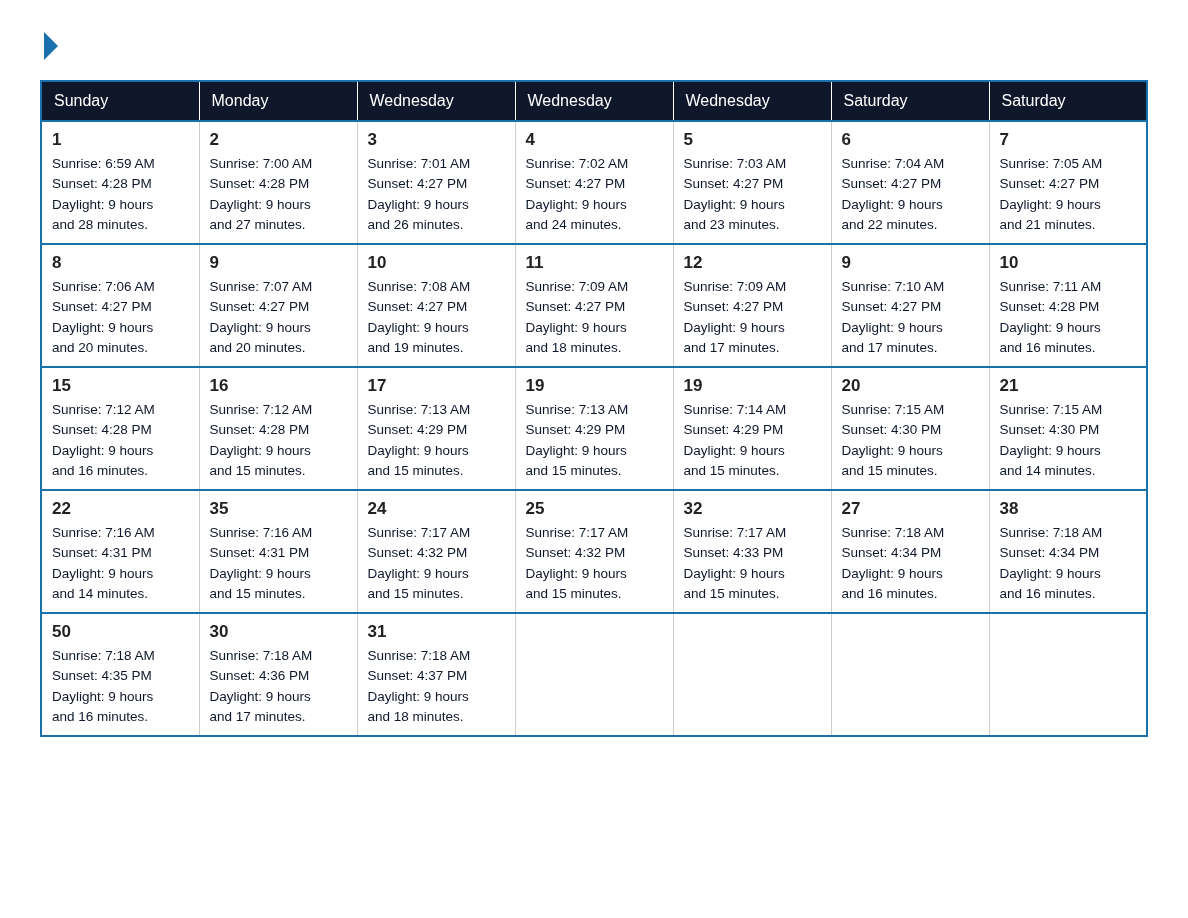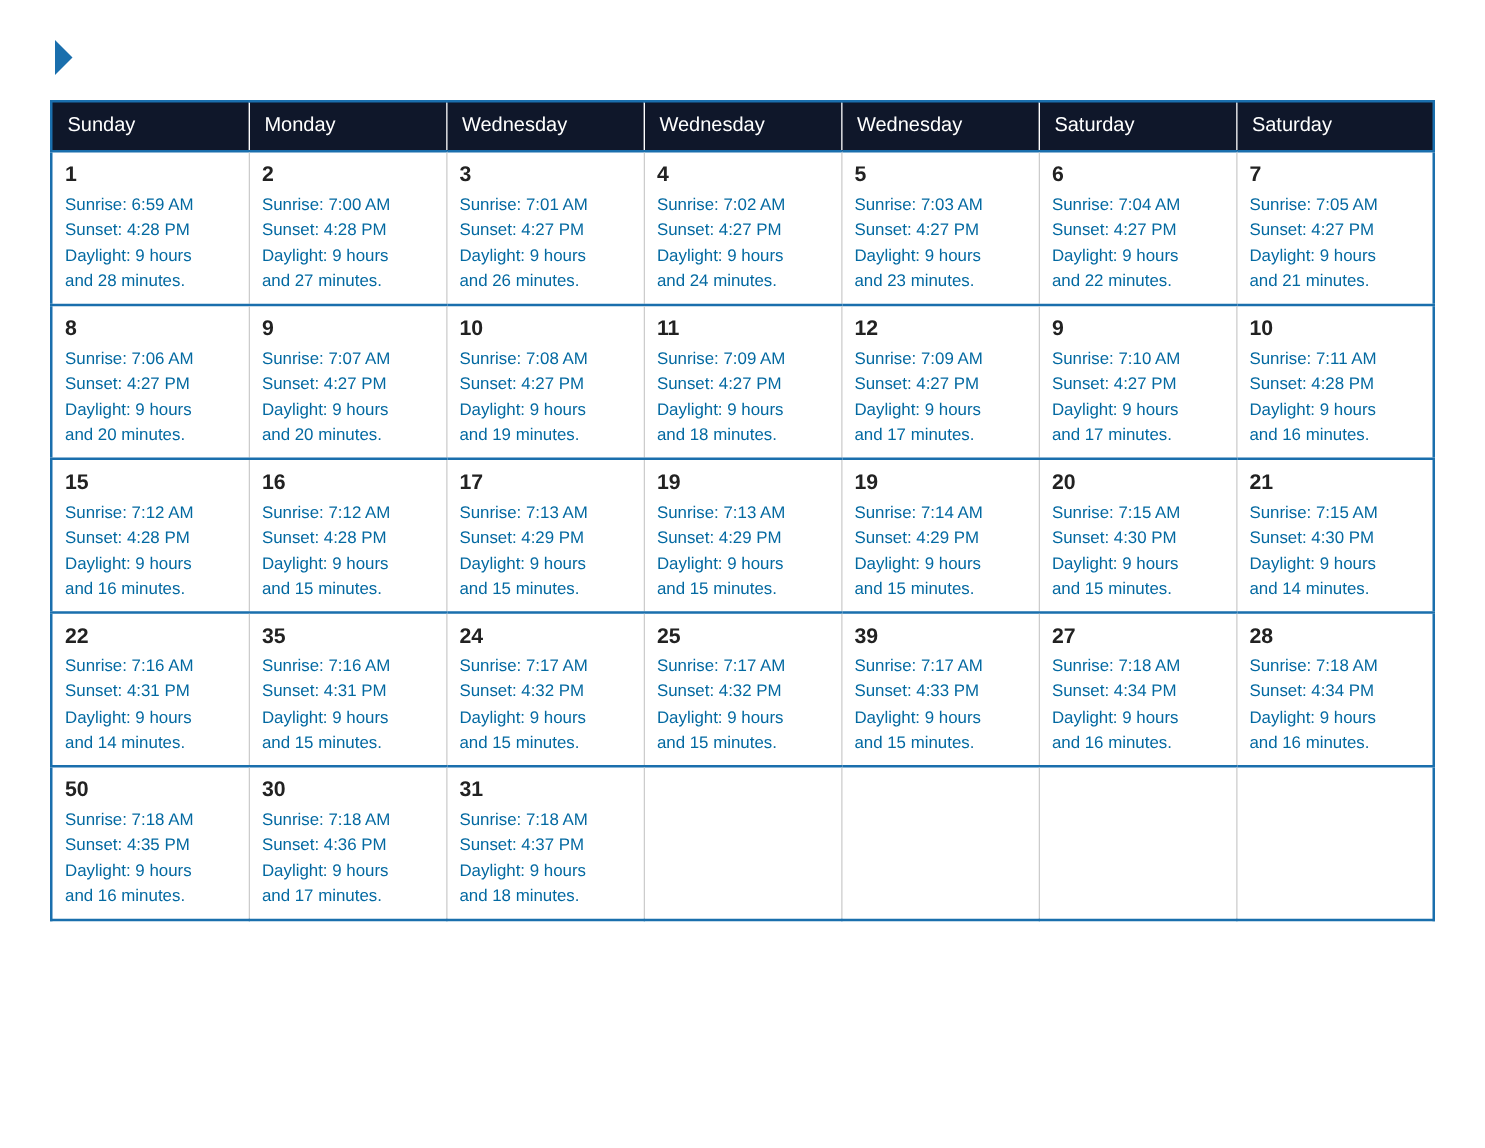--- a/index.html
+++ b/index.html
@@ -85,21 +85,21 @@
     .calendar tr td { border-top: 2px solid #1a6fad; }
     .day-num {
       font-size: 17px;
       font-weight: bold;
       color: #222;
       display: block;
       margin-bottom: 4px;
     }
     .day-info {
       font-size: 13.5px;
-      color: #0369a1;
+      color: #0f172a;
       line-height: 1.5;
     }
     .empty-cell {
       background: #fff;
     }
   </style>
 </head>
 <body>
 
 <div class="header">
@@ -230,29 +230,29 @@
       </td>
         <td>
         <span class="day-num">24</span>
         <span class="day-info">Sunrise: 7:17 AM<br>Sunset: 4:32 PM<br>Daylight: 9 hours<br>and 15 minutes.</span>
       </td>
         <td>
         <span class="day-num">25</span>
         <span class="day-info">Sunrise: 7:17 AM<br>Sunset: 4:32 PM<br>Daylight: 9 hours<br>and 15 minutes.</span>
       </td>
         <td>
-        <span class="day-num">39</span>
+        <span class="day-num">32</span>
         <span class="day-info">Sunrise: 7:17 AM<br>Sunset: 4:33 PM<br>Daylight: 9 hours<br>and 15 minutes.</span>
       </td>
         <td>
         <span class="day-num">27</span>
         <span class="day-info">Sunrise: 7:18 AM<br>Sunset: 4:34 PM<br>Daylight: 9 hours<br>and 16 minutes.</span>
       </td>
         <td>
-        <span class="day-num">28</span>
+        <span class="day-num">38</span>
         <span class="day-info">Sunrise: 7:18 AM<br>Sunset: 4:34 PM<br>Daylight: 9 hours<br>and 16 minutes.</span>
       </td>
       </tr>
       <tr>
         <td>
         <span class="day-num">50</span>
         <span class="day-info">Sunrise: 7:18 AM<br>Sunset: 4:35 PM<br>Daylight: 9 hours<br>and 16 minutes.</span>
       </td>
         <td>
         <span class="day-num">30</span>

